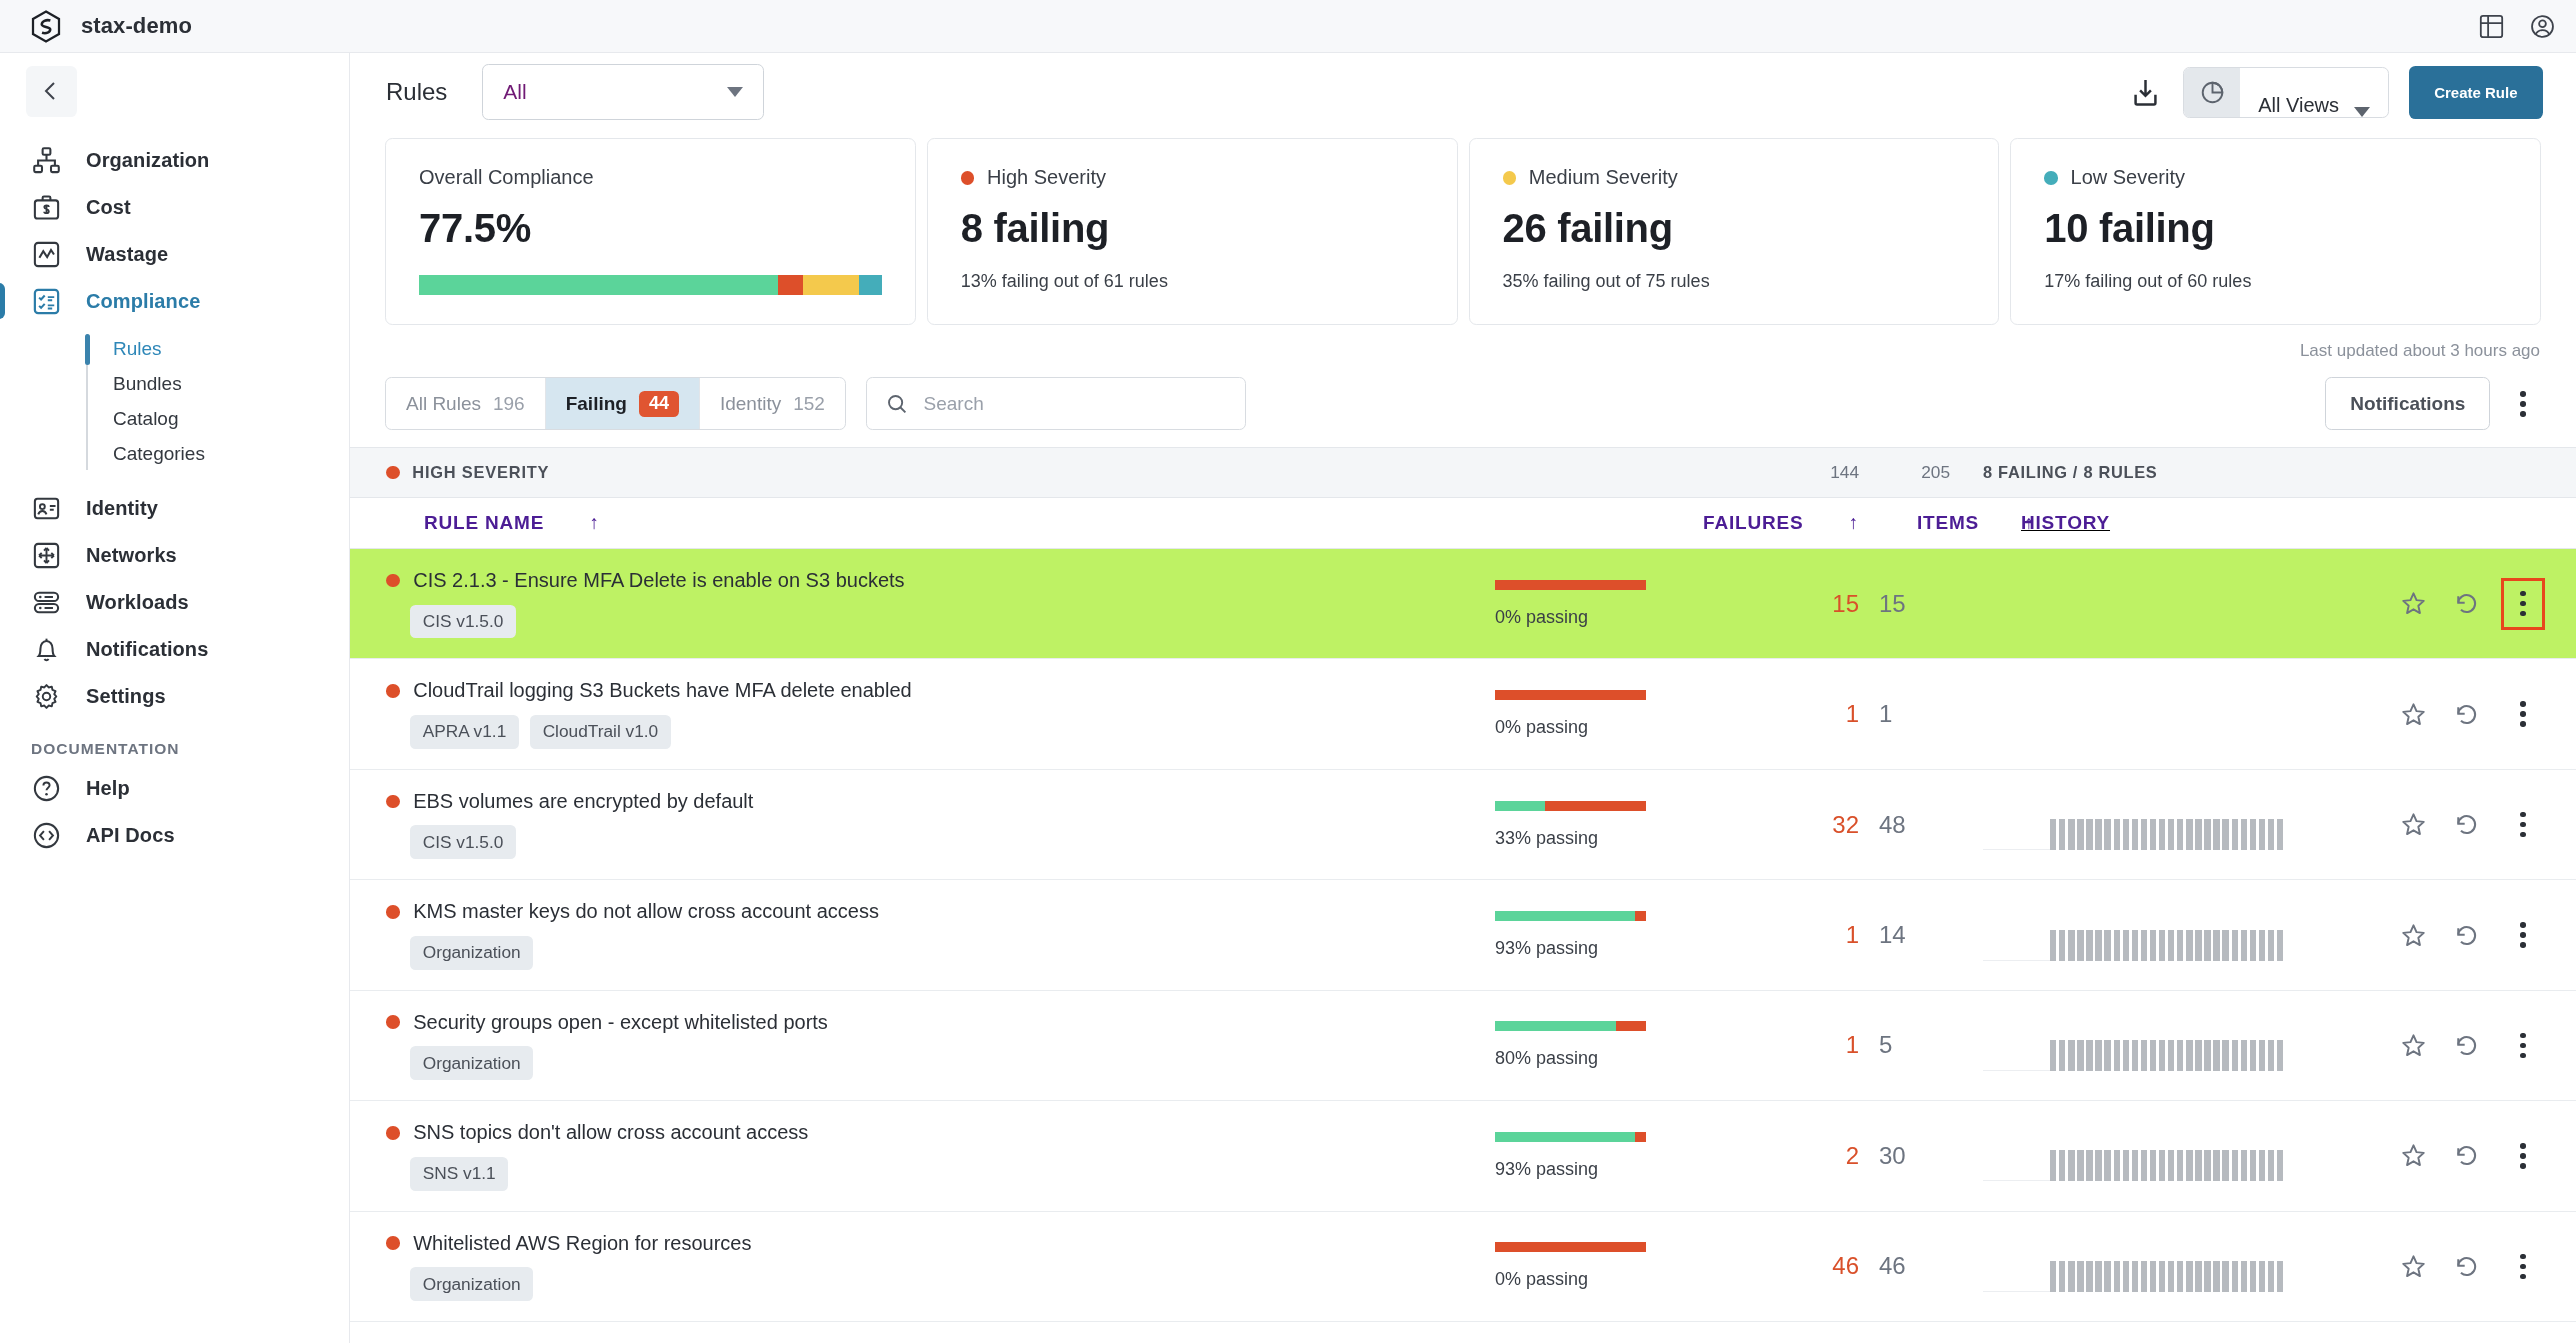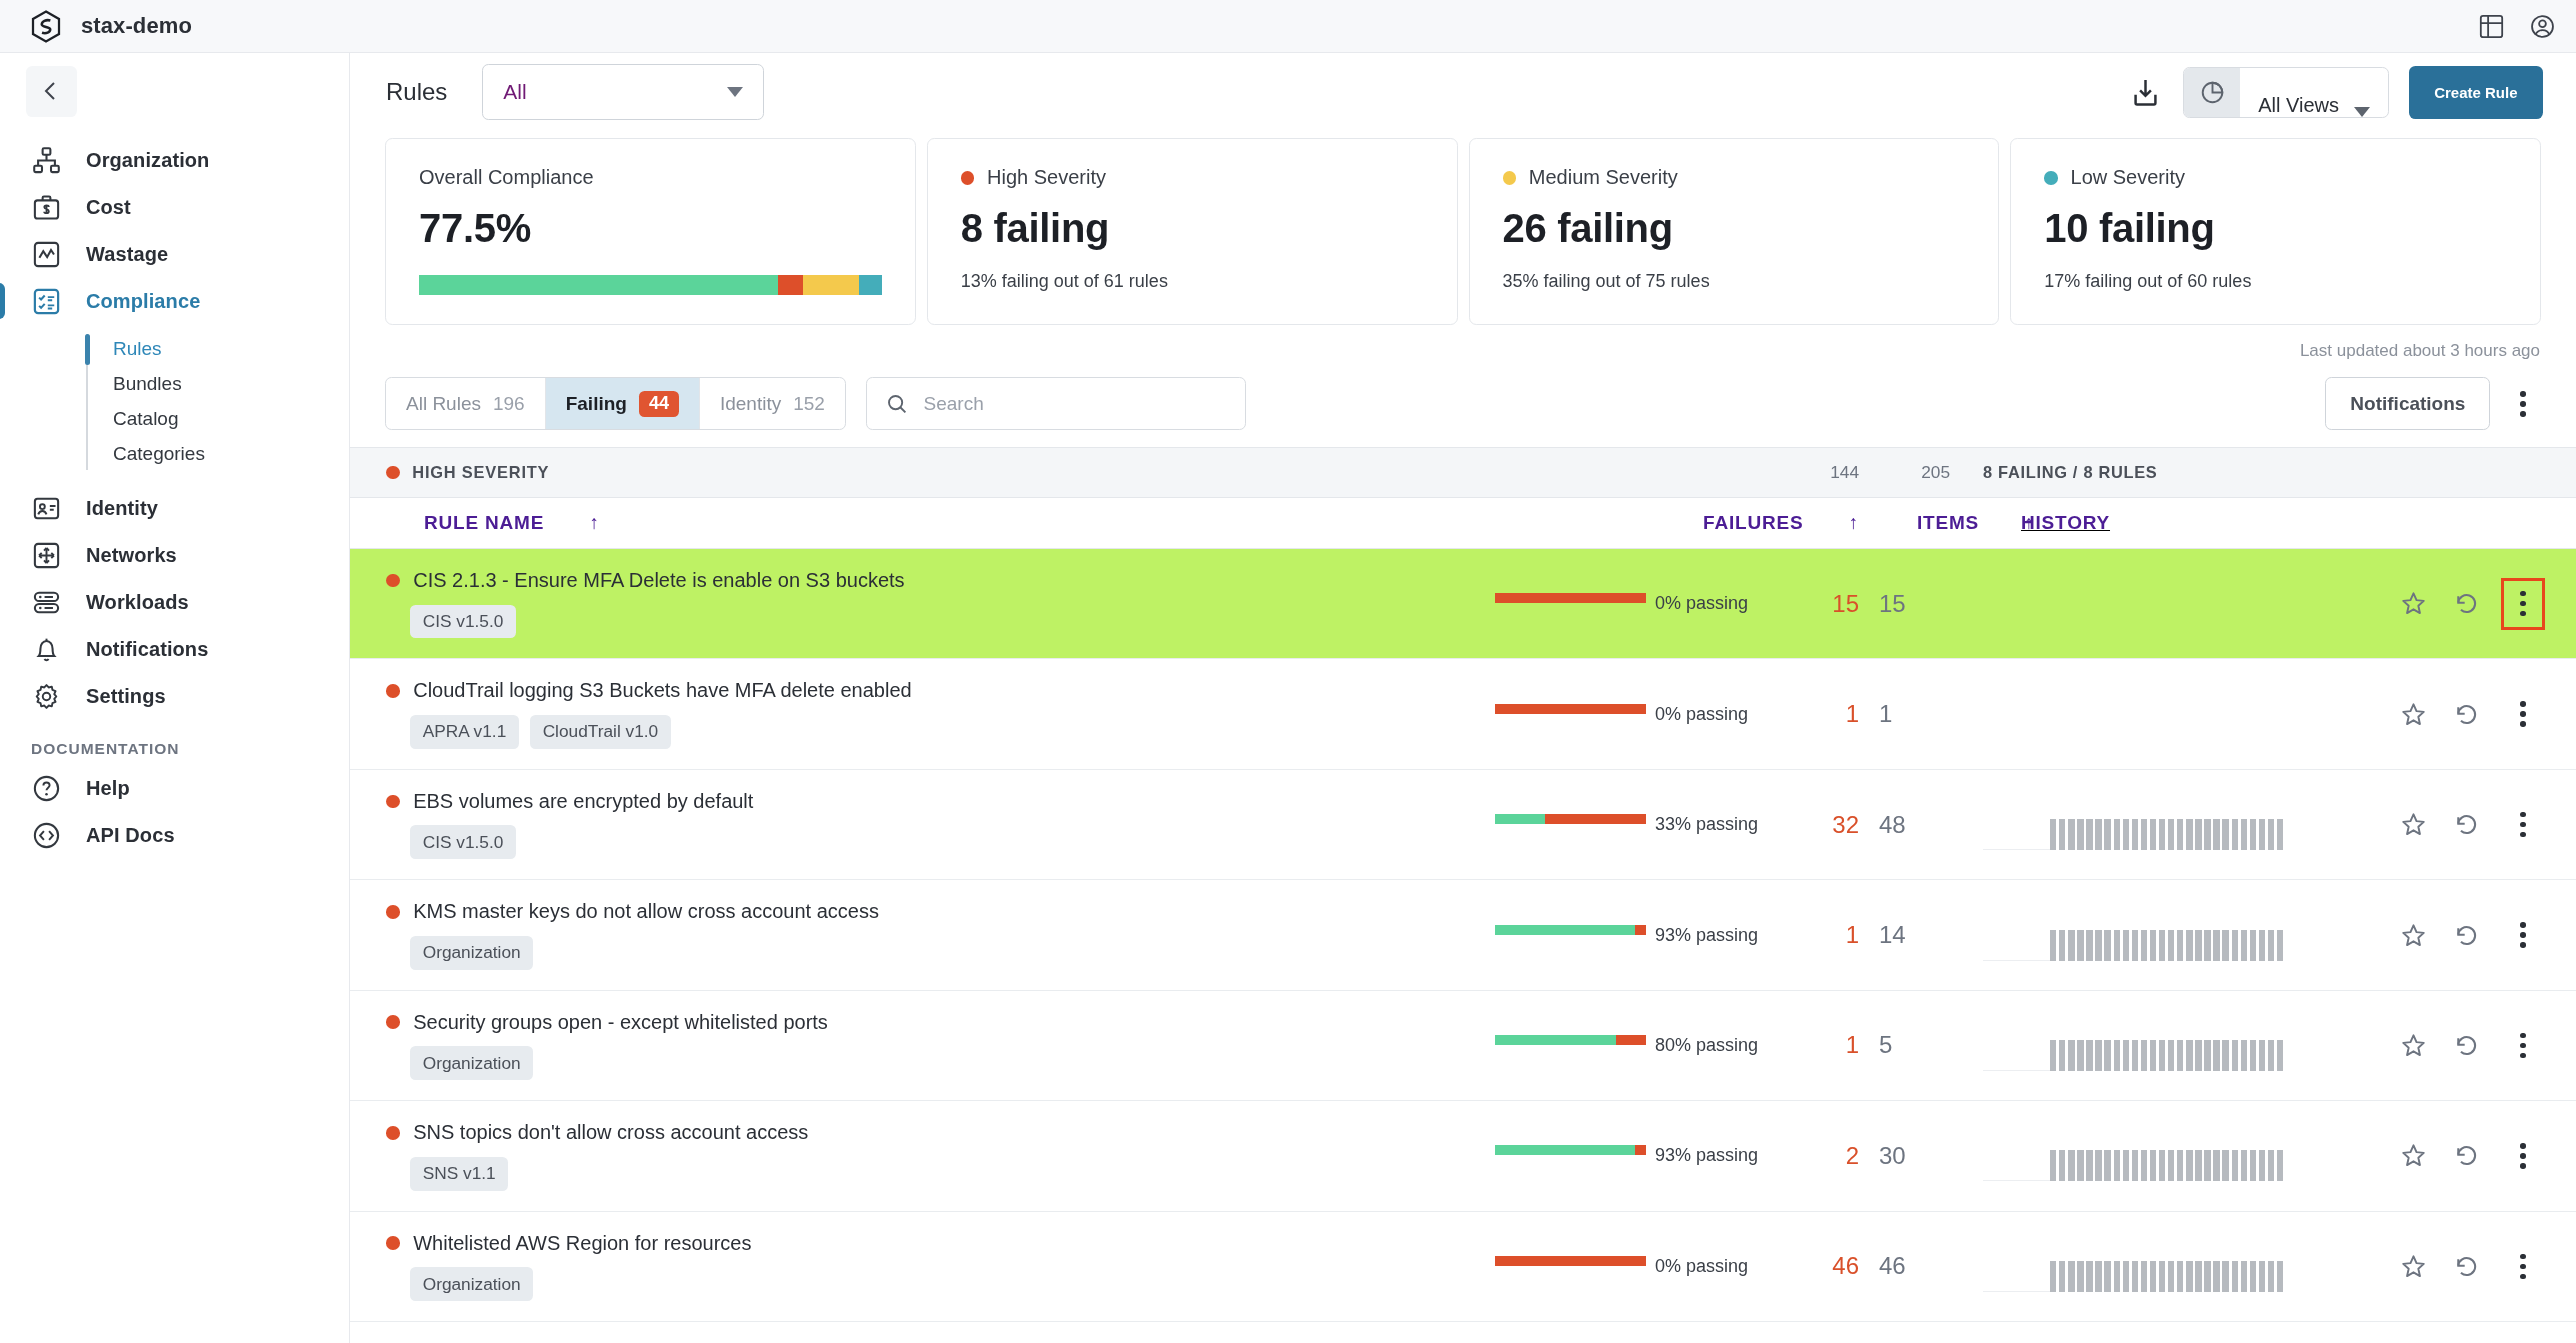--- a/index.html
+++ b/index.html
@@ -194,21 +194,21 @@
     display: flex; align-items: center; padding: 0 35px 0 36px;
     min-height: 96px; border-bottom: 0.9px solid #e9ecef; background: #fff;
   }
   .row.alt { background: #bef264; }
   .cell-name { flex: 1; display: flex; flex-direction: column; gap: 12.7px; padding: 20px 0; }
   .rule-line { display: flex; align-items: center; gap: 13.6px; }
   .rule-title { font-size: 20px; color: #2b2f36; }
   .tags { display: flex; gap: 11px; padding-left: 24px; }
   .tag { background: #e7ebef; border-radius: 5.5px; padding: 6.4px 12.7px; font-size: 17.3px; color: #4b5059; }
 
-  .cell-bar { width: 264px; display: flex; flex-direction: row; gap: 9px; }
+  .cell-bar { width: 264px; display: flex; flex-direction: column; gap: 17px; }
   .pbar { display: flex; height: 10px; width: 151px; }
   .pbar span { height: 100%; }
   .pct { font-size: 18px; color: #3a3f47; }
 
   .cell-failures { width: 100px; text-align: right; font-size: 24px; color: #d9502a; }
   .cell-items { width: 91px; font-size: 24px; color: #6d7480; padding-left: 20px; }
   .cell-history { width: 382px; padding-left: 33px; display: flex; align-items: flex-end; height: 51px; }
   .spark { display: flex; align-items: flex-end; gap: 2.7px; height: 38px; }
   .spark i { display: block; width: 6.4px; background: #b6babf; }
   .spark-baseline { border-bottom: 0.9px solid #eceef1; width: 67px; height: 0.9px; align-self: flex-end; margin-bottom: 0; }

